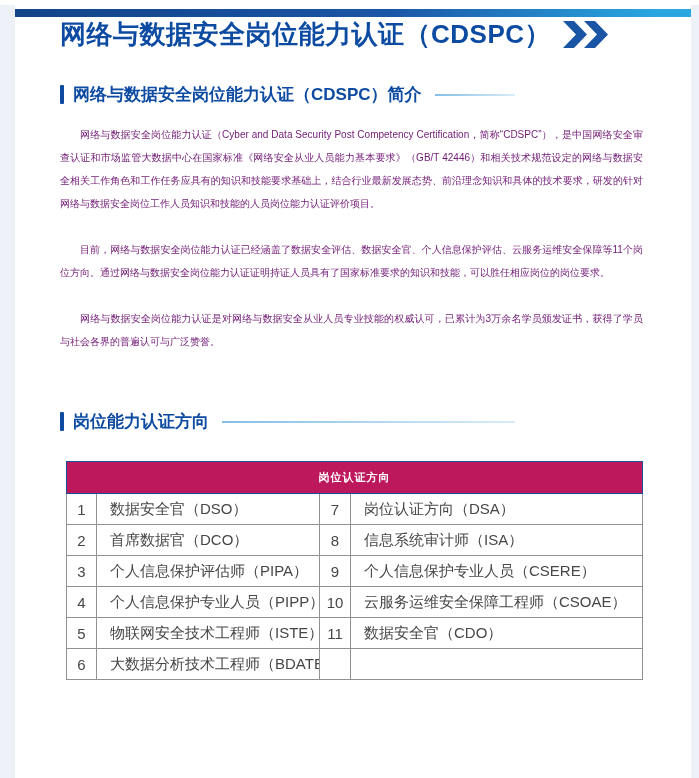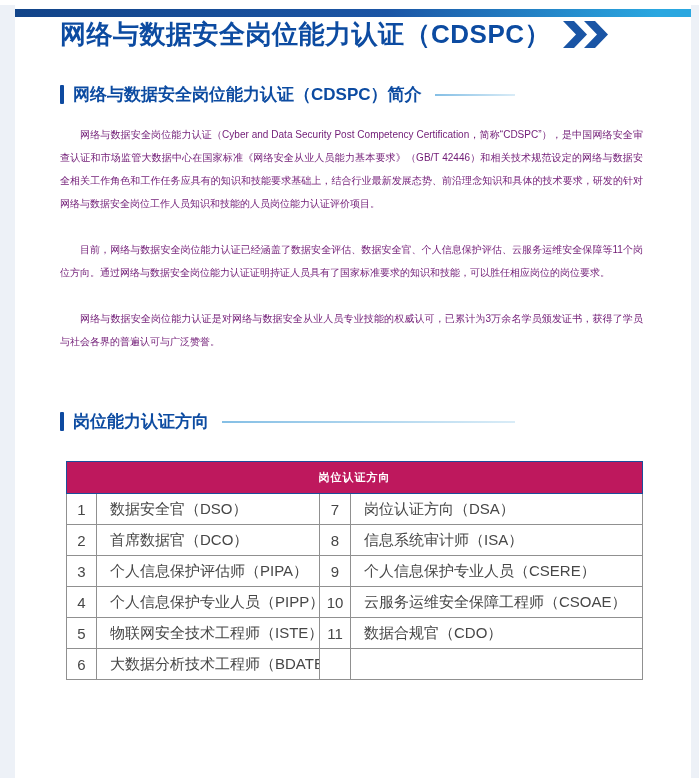--- a/index.html
+++ b/index.html
@@ -181,21 +181,21 @@
       <tr>
         <td class="num">4</td>
         <td class="label">个人信息保护专业人员（PIPP）</td>
         <td class="num">10</td>
         <td class="label">云服务运维安全保障工程师（CSOAE）</td>
       </tr>
       <tr>
         <td class="num">5</td>
         <td class="label">物联网安全技术工程师（ISTE）</td>
         <td class="num">11</td>
-        <td class="label">数据合规官（CDO）</td>
+        <td class="label">数据安全官（CDO）</td>
       </tr>
       <tr>
         <td class="num">6</td>
         <td class="label">大数据分析技术工程师（BDATE）</td>
         <td class="num"></td>
         <td class="label"></td>
       </tr>
     </tbody>
   </table>
 

